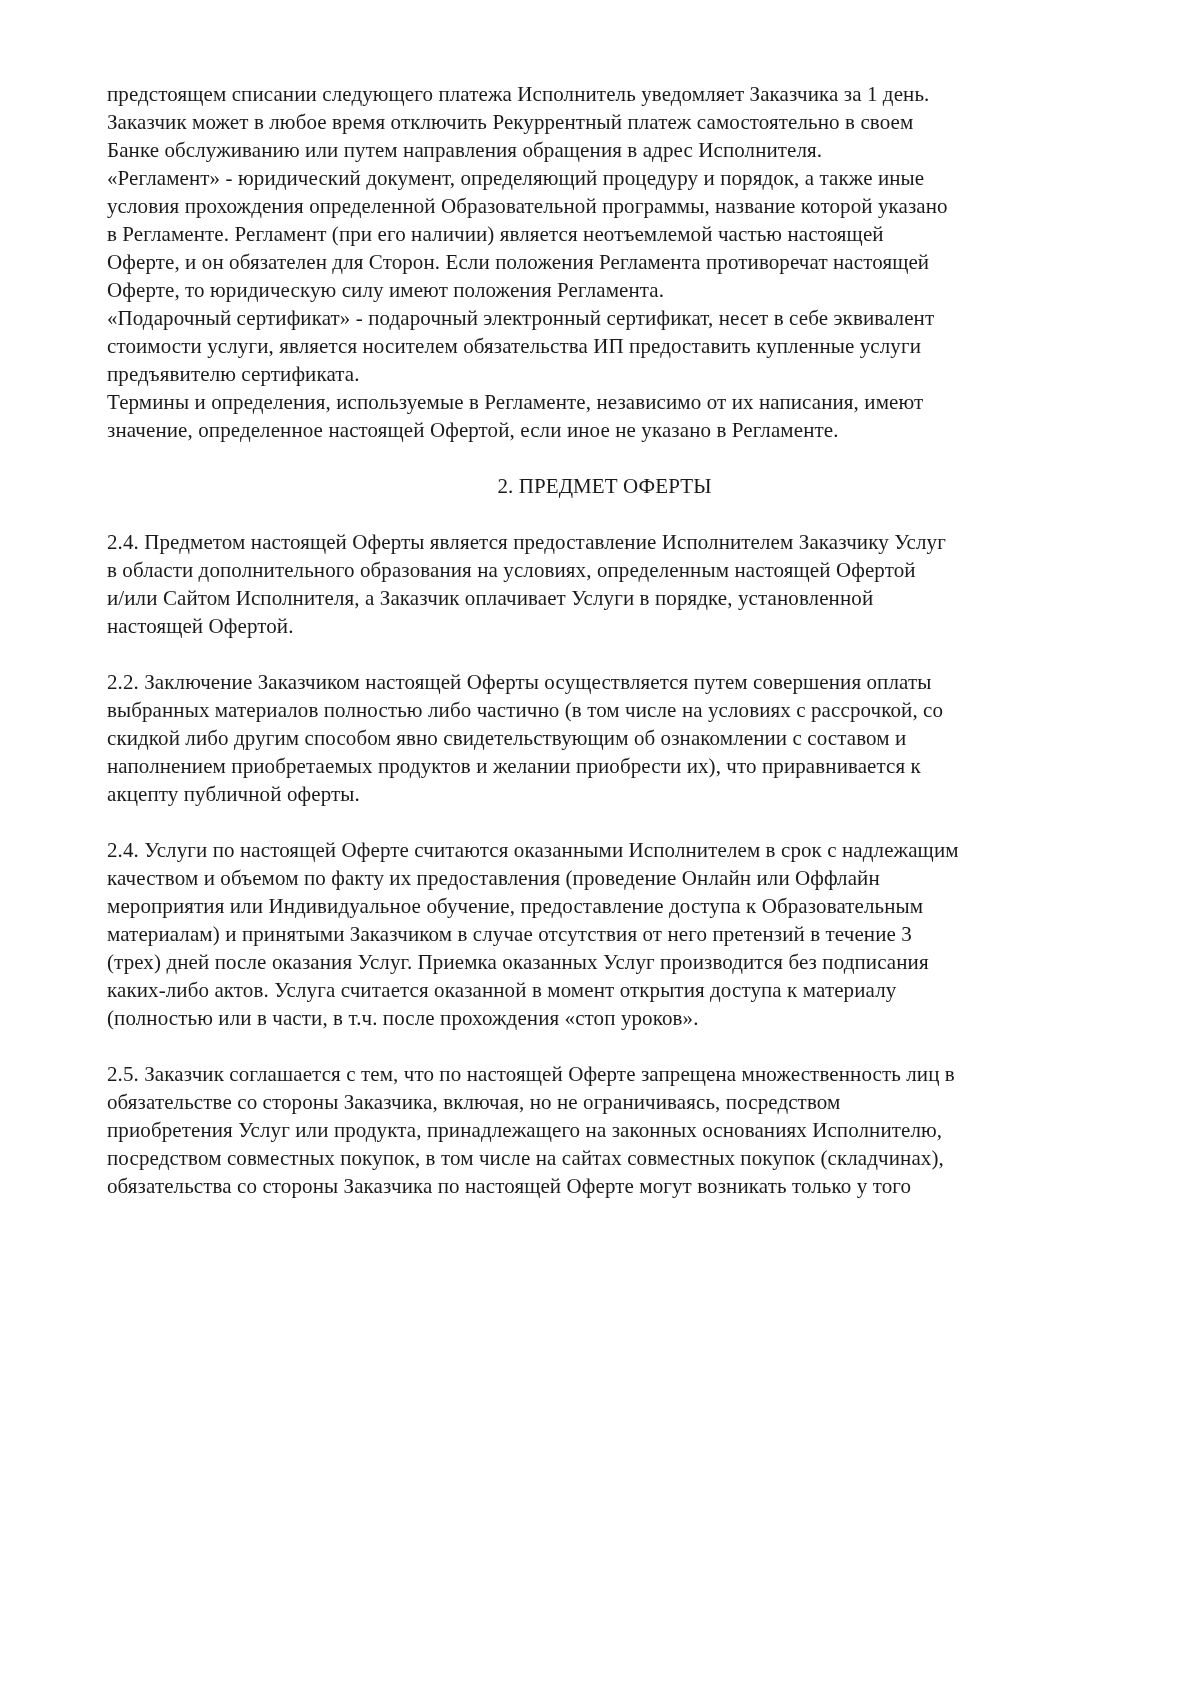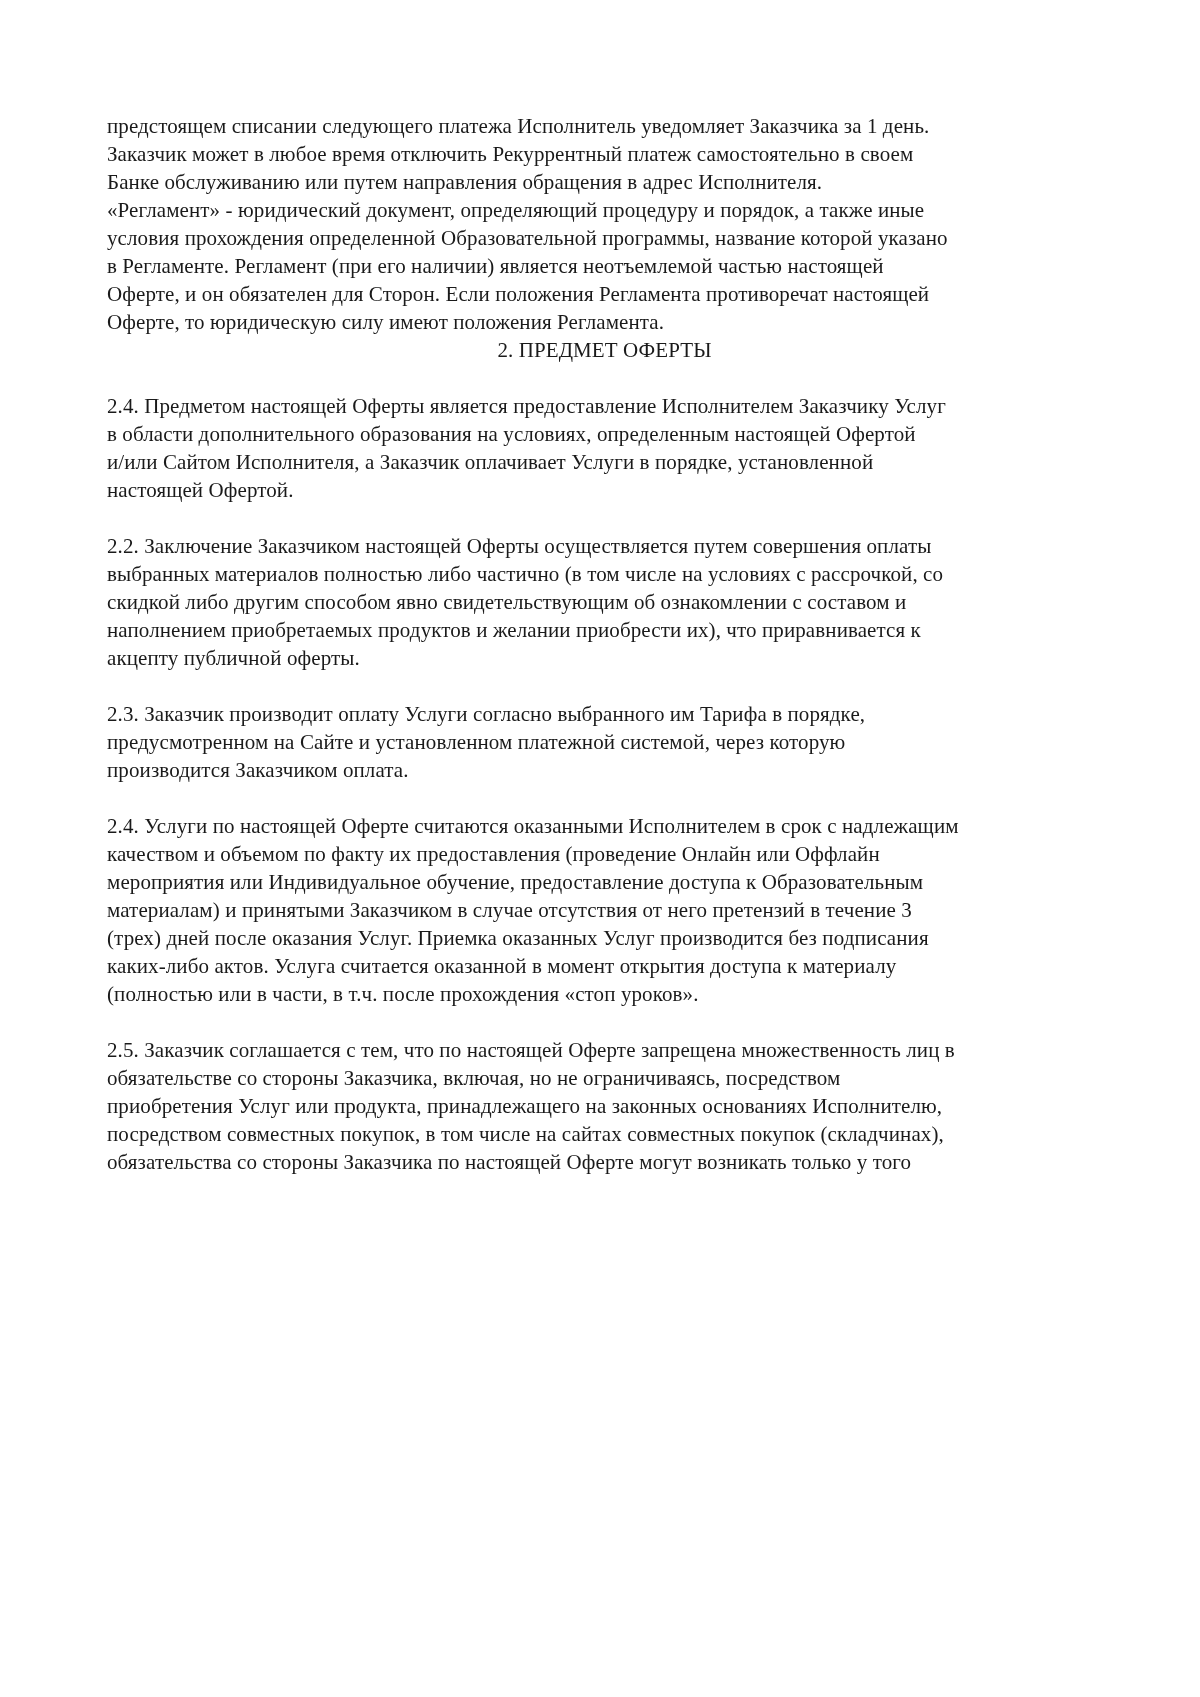--- a/index.html
+++ b/index.html
@@ -12,21 +12,21 @@
     height: 1697px;
     overflow: hidden;
     font-family: "Liberation Serif", "DejaVu Serif", serif;
   }
   .page {
     position: relative;
     width: 1200px;
     height: 1697px;
     background: #ffffff;
     box-sizing: border-box;
-    padding: 112px 98px 0 107px;
+    padding: 80px 98px 0 107px;
   }
   .doc {
     width: 995px;
     color: #1a1a1a;
     font-size: 21px;
     line-height: 28px;
     text-align: left;
   }
   .para {
     margin: 0;
@@ -48,33 +48,35 @@
 <div class="page">
   <main class="doc" style="color: rgb(26, 26, 26);">
       <p class="para">предстоящем списании следующего платежа Исполнитель уведомляет Заказчика за 1 день.
 Заказчик может в любое время отключить Рекуррентный платеж самостоятельно в своем
 Банке обслуживанию или путем направления обращения в адрес Исполнителя.</p>
       <p class="para">«Регламент» - юридический документ, определяющий процедуру и порядок, а также иные
 условия прохождения определенной Образовательной программы, название которой указано
 в Регламенте. Регламент (при его наличии) является неотъемлемой частью настоящей
 Оферте, и он обязателен для Сторон. Если положения Регламента противоречат настоящей
 Оферте, то юридическую силу имеют положения Регламента.</p>
+      <p class="para">«Подарочный сертификат» - подарочный электронный сертификат, несет в себе эквивалент
+стоимости услуги, является носителем обязательства ИП предоставить купленные услуги
+предъявителю сертификата.</p>
+      <p class="para gap">Термины и определения, используемые в Регламенте, независимо от их написания, имеют
+значение, определенное настоящей Офертой, если иное не указано в Регламенте.</p>
       <p class="para heading gap">2. ПРЕДМЕТ ОФЕРТЫ</p>
       <p class="para gap">2.4. Предметом настоящей Оферты является предоставление Исполнителем Заказчику Услуг
 в области дополнительного образования на условиях, определенным настоящей Офертой
 и/или Сайтом Исполнителя, а Заказчик оплачивает Услуги в порядке, установленной
 настоящей Офертой.</p>
       <p class="para gap">2.2. Заключение Заказчиком настоящей Оферты осуществляется путем совершения оплаты
 выбранных материалов полностью либо частично (в том числе на условиях с рассрочкой, со
 скидкой либо другим способом явно свидетельствующим об ознакомлении с составом и
 наполнением приобретаемых продуктов и желании приобрести их), что приравнивается к
 акцепту публичной оферты.</p>
-      <p class="para gap">2.3. Заказчик производит оплату Услуги согласно выбранного им Тарифа в порядке,
-предусмотренном на Сайте и установленном платежной системой, через которую
-производится Заказчиком оплата.</p>
       <p class="para gap">2.4. Услуги по настоящей Оферте считаются оказанными Исполнителем в срок с надлежащим
 качеством и объемом по факту их предоставления (проведение Онлайн или Оффлайн
 мероприятия или Индивидуальное обучение, предоставление доступа к Образовательным
 материалам) и принятыми Заказчиком в случае отсутствия от него претензий в течение 3
 (трех) дней после оказания Услуг. Приемка оказанных Услуг производится без подписания
 каких-либо актов. Услуга считается оказанной в момент открытия доступа к материалу
 (полностью или в части, в т.ч. после прохождения «стоп уроков».</p>
       <p class="para">2.5. Заказчик соглашается с тем, что по настоящей Оферте запрещена множественность лиц в
 обязательстве со стороны Заказчика, включая, но не ограничиваясь, посредством
 приобретения Услуг или продукта, принадлежащего на законных основаниях Исполнителю,

